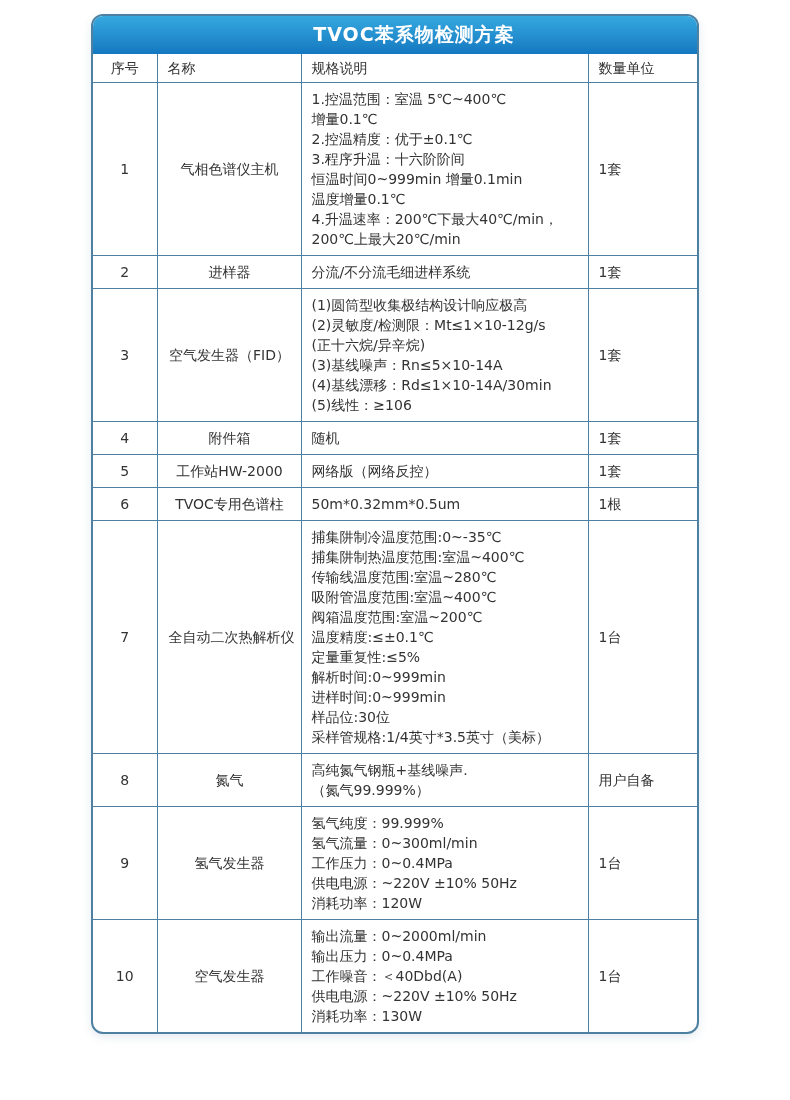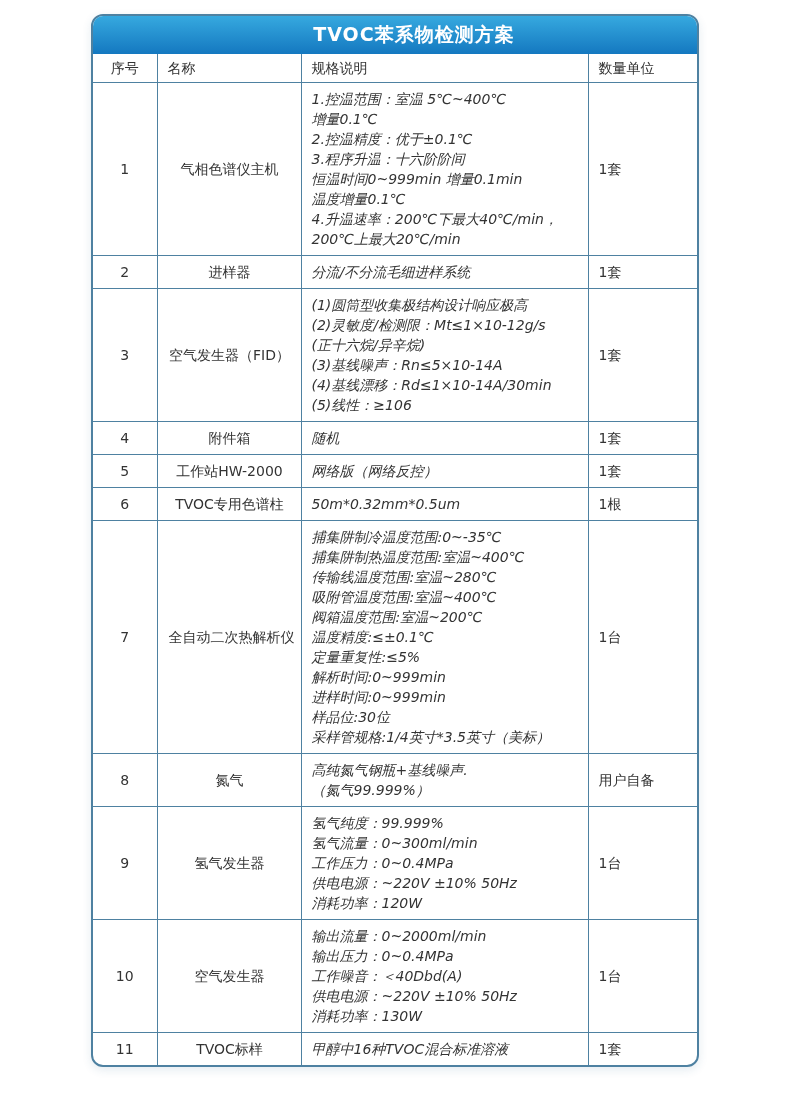--- a/index.html
+++ b/index.html
@@ -57,21 +57,21 @@
     font-weight: normal;
     line-height: 20px;
     overflow: hidden;
   }
   th { padding: 4px 10px; }
   th:first-child, td:first-child { border-left: none; text-align: center; }
   th:last-child,  td:last-child  { border-right: none; }
   thead th { border-top: none; }
   tbody tr:last-child td { border-bottom: none; }
   td.col-name { padding-left: 11px; white-space: nowrap; text-align: center; }
-  td.col-spec { padding-left: 10px; font-style: italic; }
+  td.col-spec { padding-left: 10px; }
   .spec-line { line-height: 20px; white-space: nowrap; }
 </style>
 <title>TVOC苯系物检测方案</title></head>
 <body>
 
 <div class="page">
   <div class="card">
     <div class="title-bar">
       <span>TVOC苯系物检测方案</span>
     </div>
@@ -195,24 +195,16 @@
             <td class="col-name">空气发生器</td>
             <td class="col-spec">
               <div class="spec-line">输出流量：0~2000ml/min</div>
               <div class="spec-line">输出压力：0~0.4MPa</div>
               <div class="spec-line">工作噪音：＜40Dbd(A)</div>
               <div class="spec-line">供电电源：~220V ±10% 50Hz</div>
               <div class="spec-line">消耗功率：130W</div>
             </td>
             <td class="col-qty">1台</td>
           </tr>
-          <tr>
-            <td class="col-no">11</td>
-            <td class="col-name">TVOC标样</td>
-            <td class="col-spec">
-              <div class="spec-line">甲醇中16种TVOC混合标准溶液</div>
-            </td>
-            <td class="col-qty">1套</td>
-          </tr>
         </tbody>
     </table>
   </div>
 </div>
 
 </body></html>

